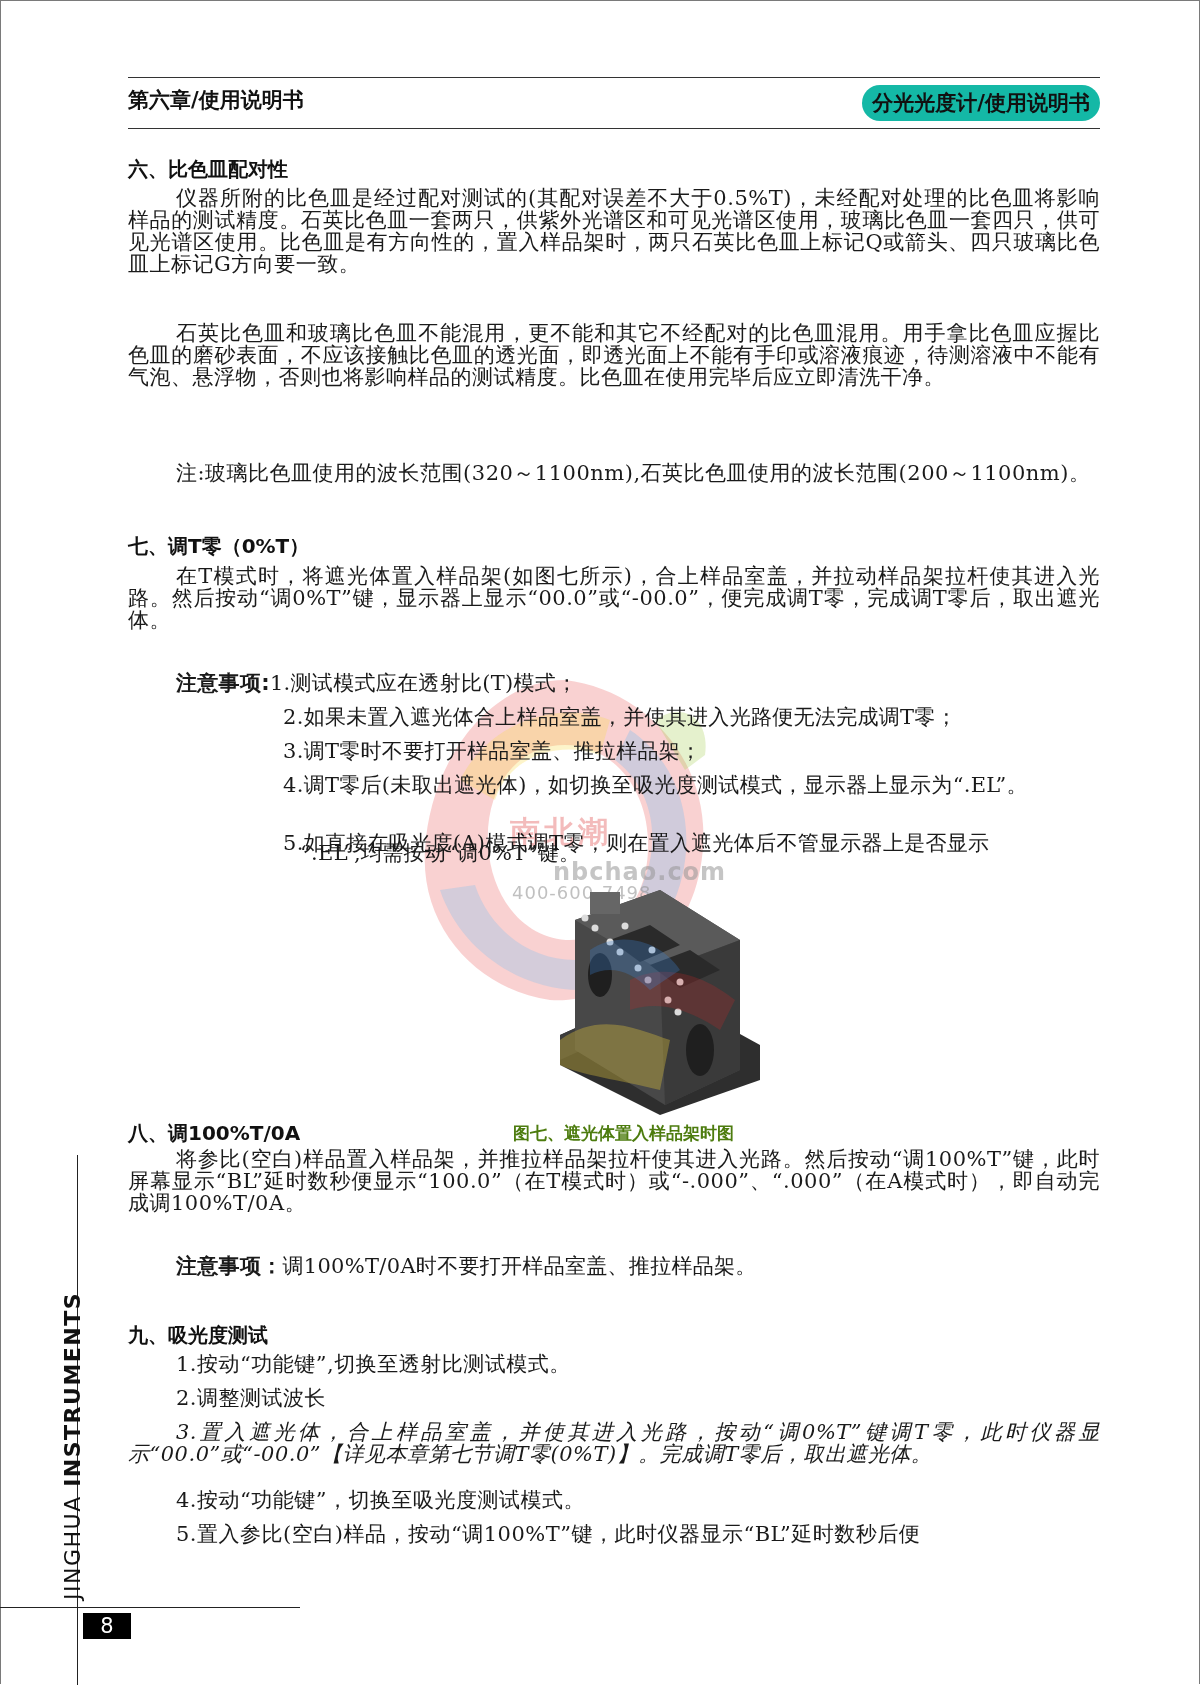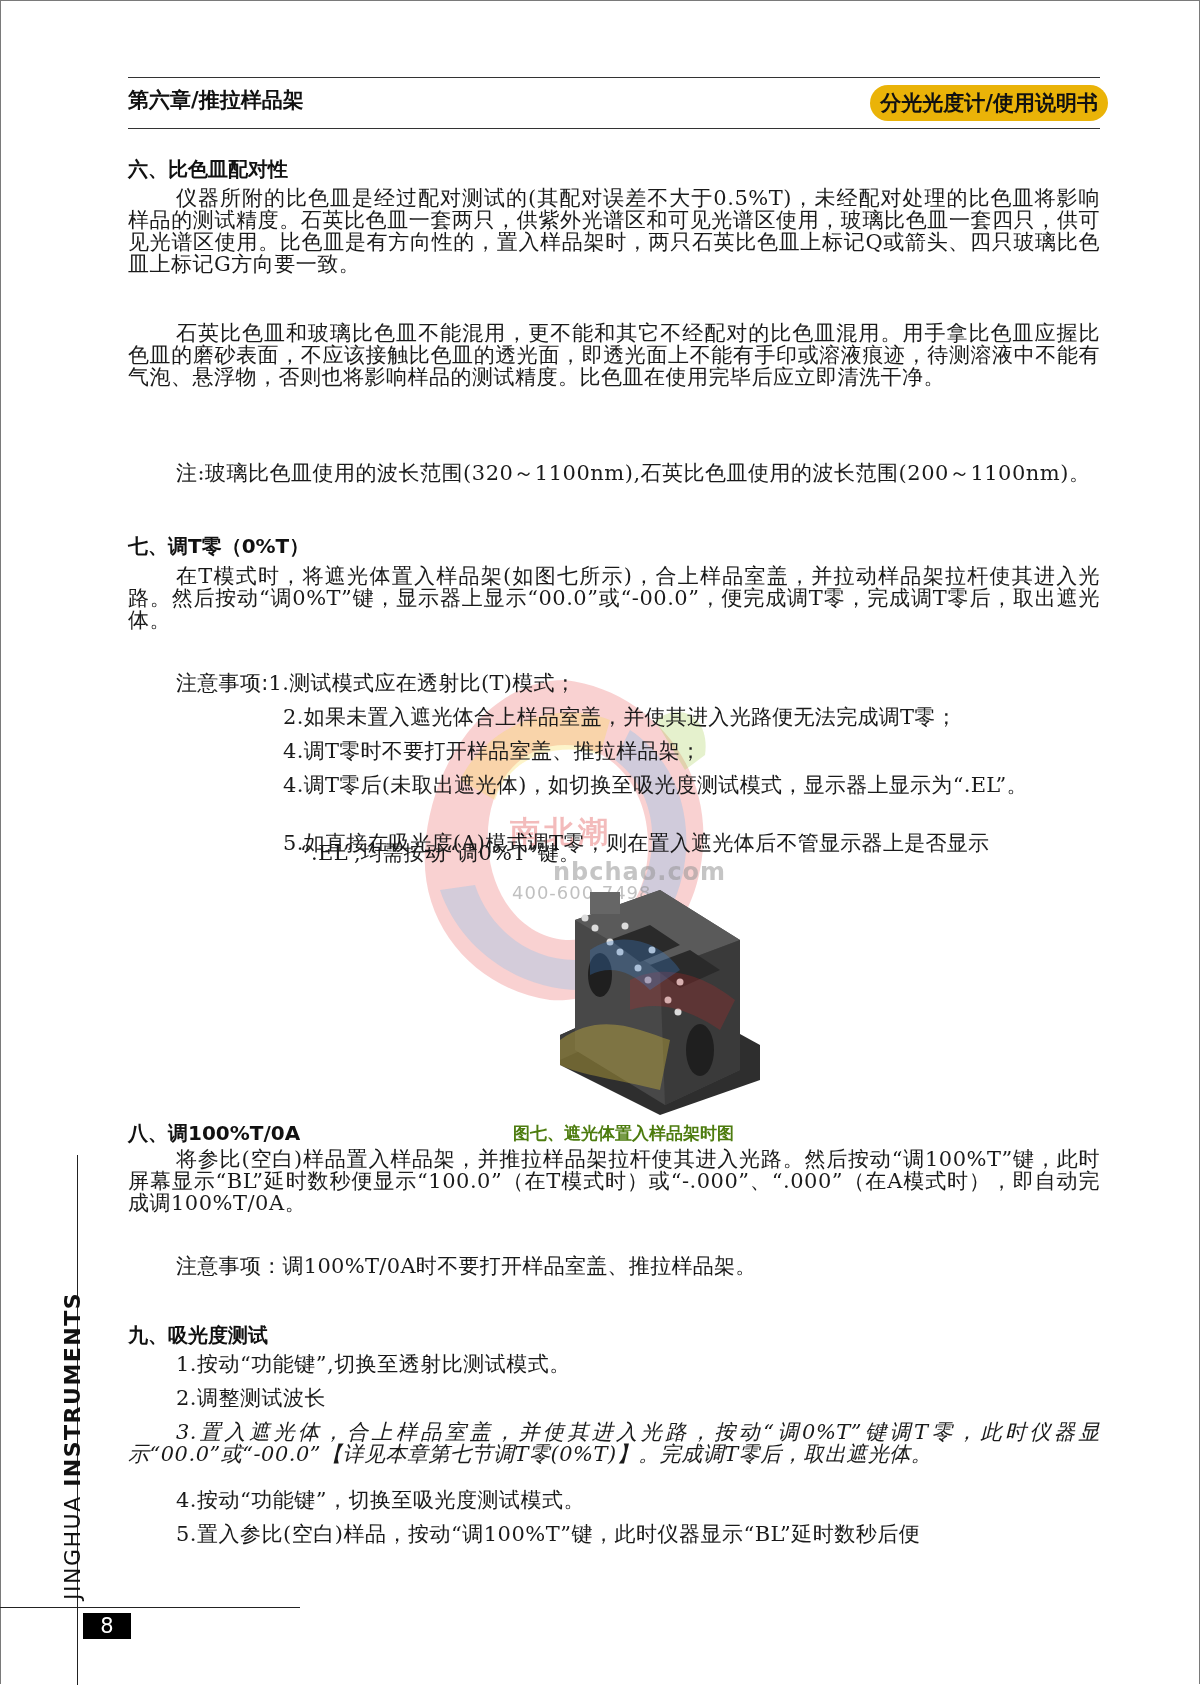--- a/index.html
+++ b/index.html
@@ -14,38 +14,38 @@
     }
     .hr { position: absolute; left: 128px; width: 972px; height: 0; border-top: 1.5px solid #333; }
     .hr.top { top: 77px; }
     .hr.bottom { top: 128px; }
     .chapter {
       position: absolute; left: 128px; top: 86px;
       font-family: "DejaVu Sans", "Liberation Sans", sans-serif;
       font-size: 21px; font-weight: bold; letter-spacing: 0px; color: #111;
     }
     .manual-pill {
-      position: absolute; right: 92px; top: 85px; height: 36px; line-height: 36px;
-      padding: 0 10px; border-radius: 18px; background: #eab308;
+      position: absolute; right: 100px; top: 85px; height: 36px; line-height: 36px;
+      padding: 0 10px; border-radius: 18px; background: #14b8a6;
       font-family: "DejaVu Sans", "Liberation Sans", sans-serif;
       font-size: 21px; font-weight: bold; color: #111;
     }
     .sec-title {
       position: absolute; left: 128px;
       font-family: "DejaVu Sans", "Liberation Sans", sans-serif;
       font-size: 20px; font-weight: bold; color: #111;
     }
     .para {
       position: absolute; left: 128px; width: 972px;
       font-size: 21px; line-height: 22px; text-align: justify;
       text-align-last: left; letter-spacing: 0.5px;
     }
     .indent { text-indent: 48px; }
     .note-label {
-      font-family: "DejaVu Sans", "Liberation Sans", sans-serif; font-weight: normal;
+      font-family: "DejaVu Sans", "Liberation Sans", sans-serif; font-weight: bold;
     }
     .note-line { position: absolute; font-size: 21px; line-height: 33px; white-space: nowrap; letter-spacing: 0.3px; }
     .caption {
       position: absolute; left: 513px; top: 1122px;
       font-family: "DejaVu Sans", "Liberation Sans", sans-serif;
       font-size: 17px; font-weight: bold; color: #4d7c0f;
     }
     .watermark {
       position: absolute; left: 400px; top: 660px; width: 330px; height: 360px;
       pointer-events: none;
@@ -79,21 +79,21 @@
       background: #000; color: #fff; text-align: center; line-height: 26px;
       font-family: "DejaVu Sans", "Liberation Sans", sans-serif; font-size: 21px;
     }
   </style>
 </head>
 <body>
 
 <div class="page-border"></div>
 
 <div class="hr top"></div>
-<div class="chapter">第六章/推拉样品架</div>
+<div class="chapter">第六章/使用说明书</div>
 <div class="manual-pill">分光光度计/使用说明书</div>
 <div class="hr bottom"></div>
 
 <div class="sec-title" style="top:156px;">六、比色皿配对性</div>
 <div class="para indent" style="top:187px;">仪器所附的比色皿是经过配对测试的(其配对误差不大于0.5%T)，未经配对处理的比色皿将影响样品的测试精度。石英比色皿一套两只，供紫外光谱区和可见光谱区使用，玻璃比色皿一套四只，供可见光谱区使用。比色皿是有方向性的，置入样品架时，两只石英比色皿上标记Q或箭头、四只玻璃比色皿上标记G方向要一致。</div>
 <div class="para indent" style="top:322px;">石英比色皿和玻璃比色皿不能混用，更不能和其它不经配对的比色皿混用。用手拿比色皿应握比色皿的磨砂表面，不应该接触比色皿的透光面，即透光面上不能有手印或溶液痕迹，待测溶液中不能有气泡、悬浮物，否则也将影响样品的测试精度。比色皿在使用完毕后应立即清洗干净。</div>
 <div class="para indent" style="top:462px;">注:玻璃比色皿使用的波长范围(320～1100nm),石英比色皿使用的波长范围(200～1100nm)。</div>
 
 <svg class="watermark" viewBox="0 0 330 360">
   <path d="M165 20 C250 30 320 110 300 210 C285 290 210 345 150 340 C80 330 20 270 25 190 C30 100 90 20 165 20 Z M165 85 C115 85 85 130 88 185 C92 245 130 280 170 280 C220 278 250 235 248 180 C246 125 210 85 165 85 Z" fill="rgba(232,90,90,0.28)"></path>
@@ -105,21 +105,21 @@
 <div class="wm-cn">南北潮</div>
 <div class="wm-text">nbchao.com</div>
 <div class="wm-phone">400-600-7498</div>
 
 <div class="sec-title" style="top:533px;">七、调T零（0%T）</div>
 <div class="para indent" style="top:565px;">在T模式时，将遮光体置入样品架(如图七所示)，合上样品室盖，并拉动样品架拉杆使其进入光路。然后按动“调0%T”键，显示器上显示“00.0”或“-00.0”，便完成调T零，完成调T零后，取出遮光体。</div>
 <div class="note-line" style="left:176px; top:667px;">
   <span class="note-label">注意事项:</span><span>1.测试模式应在透射比(T)模式；</span>
 </div>
 <div class="note-line" style="left:283px; top:701px;">2.如果未置入遮光体合上样品室盖，并使其进入光路便无法完成调T零；</div>
-<div class="note-line" style="left:283px; top:735px;">4.调T零时不要打开样品室盖、推拉样品架；</div>
+<div class="note-line" style="left:283px; top:735px;">3.调T零时不要打开样品室盖、推拉样品架；</div>
 <div class="note-line" style="left:283px; top:769px;">4.调T零后(未取出遮光体)，如切换至吸光度测试模式，显示器上显示为“.EL”。</div>
 <div class="note-line" style="left:283px; top:827px;">5.如直接在吸光度(A)模式调T零，则在置入遮光体后不管显示器上是否显示</div>
 <div class="note-line" style="left:300px; top:837px;">“.EL”,均需按动“调0%T”键。</div>
 
 <svg class="figure" viewBox="0 0 230 225">
   <polygon points="20,145 120,100 220,155 220,190 120,225 20,175" fill="#2e2e2e"></polygon>
   <polygon points="20,145 120,100 120,125 20,170" fill="#3c3c3c"></polygon>
   <polygon points="35,30 120,0 200,50 200,180 125,215 35,160" fill="#484848"></polygon>
   <polygon points="35,30 120,0 200,50 120,80" fill="#5a5a5a"></polygon>
   <polygon points="120,80 200,50 200,180 125,215" fill="#3a3a3a"></polygon>

